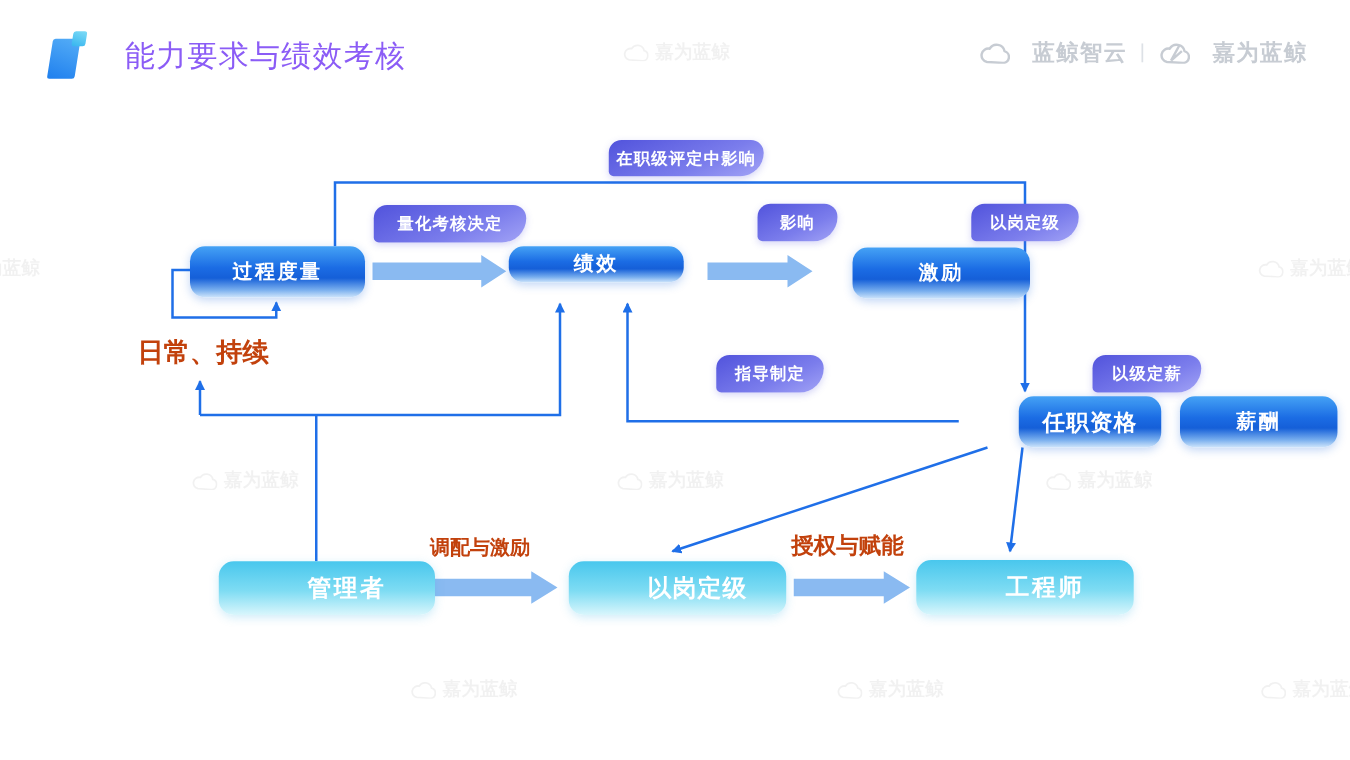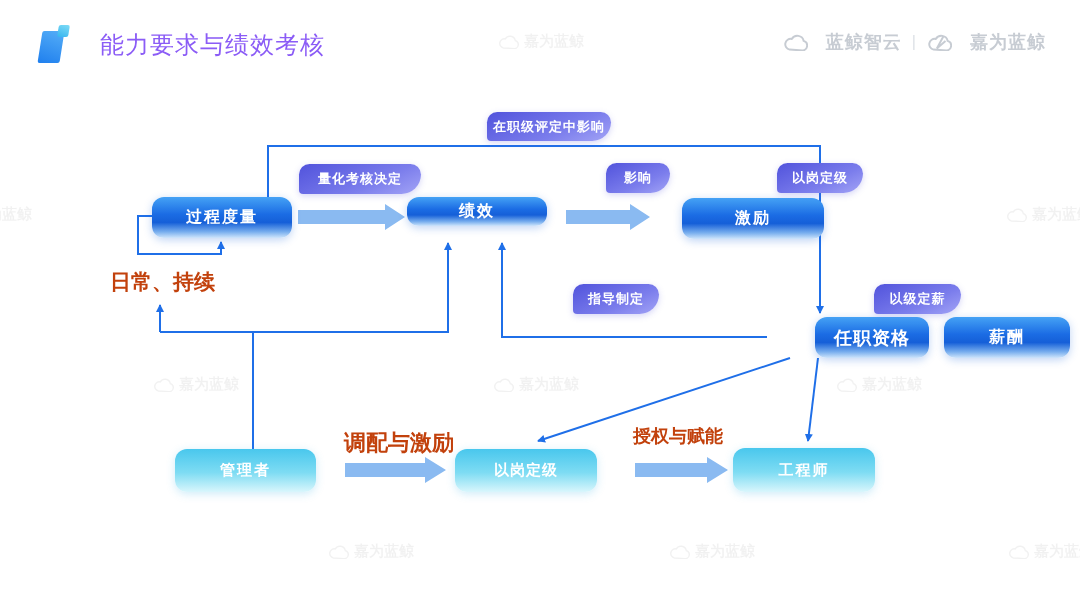--- a/index.html
+++ b/index.html
@@ -18,21 +18,21 @@
 
   
   .wm{position:absolute;display:flex;align-items:center;gap:5px;color:#000;opacity:0.05;font-size:15px;font-weight:bold;z-index:1;white-space:nowrap;}
 
   
   .lines{position:absolute;left:0;top:0;z-index:2;}
 
   
   .node{position:absolute;display:flex;align-items:center;justify-content:center;color:#fff;font-weight:bold;z-index:4;letter-spacing:2px;}
   .node-blue{border-radius:12px;font-size:16px;background:linear-gradient(180deg,#45a2f5 0%,#1b6ce4 42%,#155fd8 62%,#78aeee 85%,#cfe5fb 100%);box-shadow:0 2px 8px rgba(24,100,220,.28);}
-  .node-cyan{border-radius:12px;font-size:15px;background:linear-gradient(180deg,#49c7ed 0%,#7edcf3 55%,#d9f6fc 100%);box-shadow:0 2px 8px rgba(60,180,230,.25);}
+  .node-cyan{border-radius:12px;font-size:19px;background:linear-gradient(180deg,#49c7ed 0%,#7edcf3 55%,#d9f6fc 100%);box-shadow:0 2px 8px rgba(60,180,230,.25);padding-left:32px;}
 
   
   .pill{position:absolute;display:flex;align-items:center;justify-content:center;color:#fff;font-size:13px;font-weight:600;letter-spacing:1px;z-index:5;border-radius:13px 13px 24px 5px;background:linear-gradient(155deg,#5153dc 0%,#7b7dec 62%,#a3a4f6 100%);box-shadow:0 2px 6px rgba(90,90,225,.25);}
 
   
   .flow-label{position:absolute;color:#c2410c;font-weight:bold;z-index:4;white-space:nowrap;}
 </style>
 </head>
 <body>
 
@@ -152,16 +152,16 @@
   <div class="node node-cyan" style="left:733px;top:448px;width:142px;height:44px;">工程师</div>
 
   <div class="pill" style="left:487px;top:112px;width:124px;height:29px;">在职级评定中影响</div>
   <div class="pill" style="left:299px;top:164px;width:122px;height:30px;">量化考核决定</div>
   <div class="pill" style="left:570px;top:163px;width:64px;height:30px;margin-left:36px;">影响</div>
   <div class="pill" style="left:777px;top:163px;width:86px;height:30px;font-family:Liberation Mono, monospace;">以岗定级</div>
   <div class="pill" style="left:573px;top:284px;width:86px;height:30px;">指导制定</div>
   <div class="pill" style="left:874px;top:284px;width:87px;height:30px;text-align:right;">以级定薪</div>
 
   <div class="flow-label" style="left:110px;top:268px;font-size:21px;font-weight:600;">日常、持续</div>
-  <div class="flow-label" style="left:344px;top:428px;font-size:22px;">调配与激励</div>
+  <div class="flow-label" style="left:344px;top:428px;font-size:16px;">调配与激励</div>
   <div class="flow-label" style="left:633px;top:424px;font-size:18px;">授权与赋能</div>
 
 </div>
 
 </body></html>

